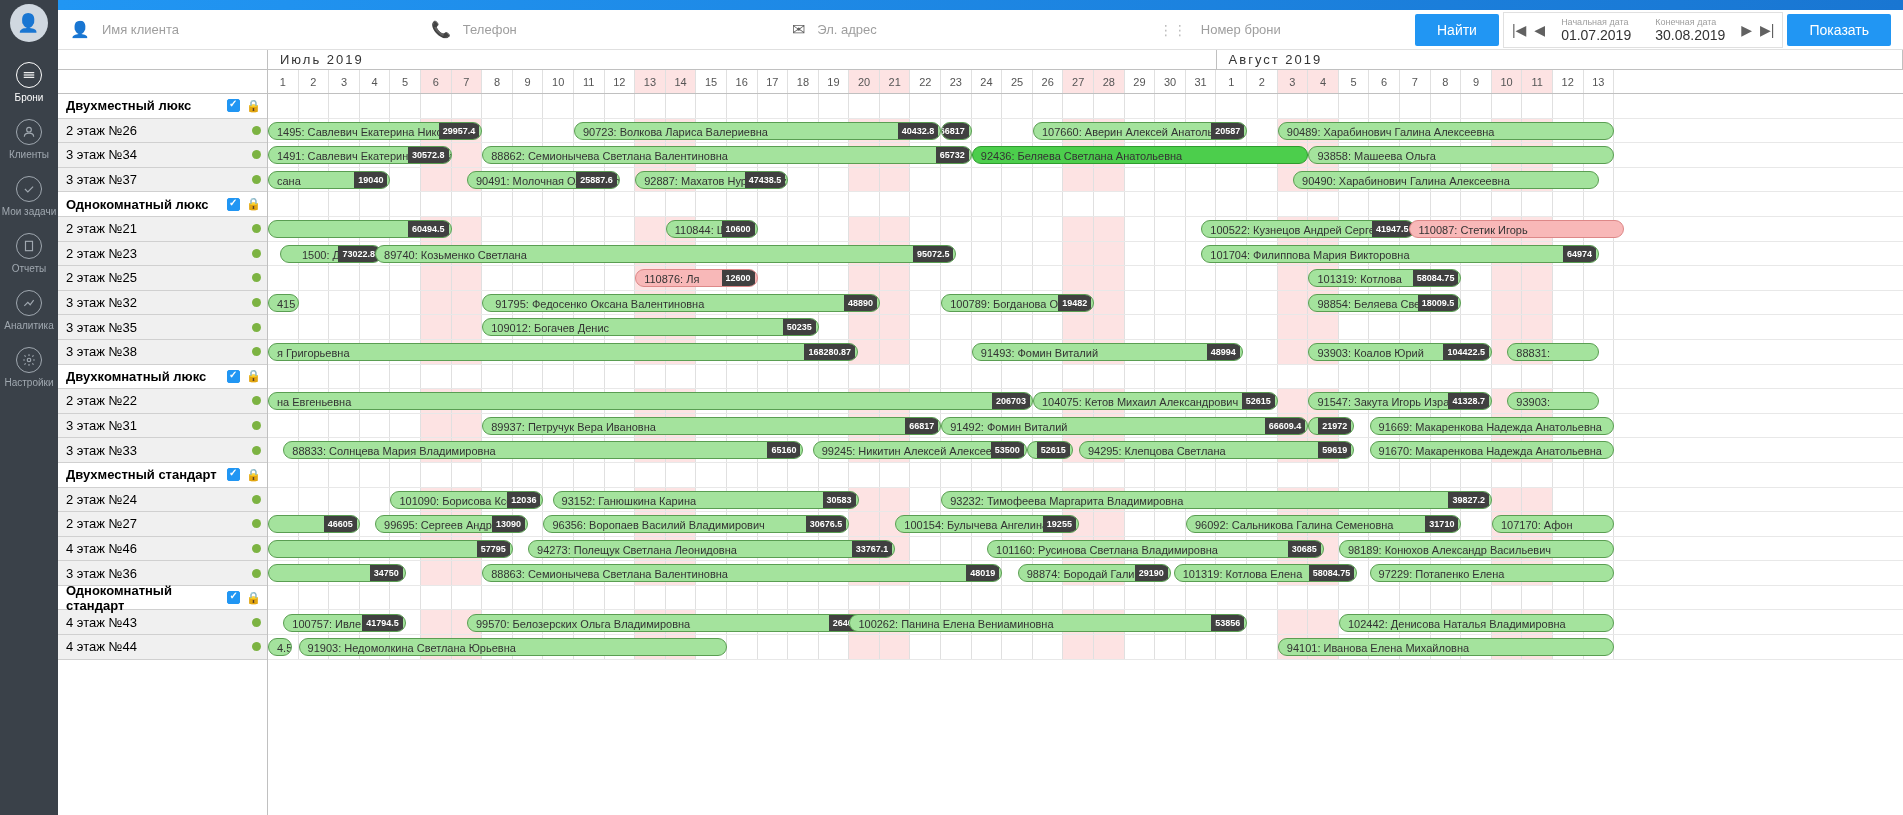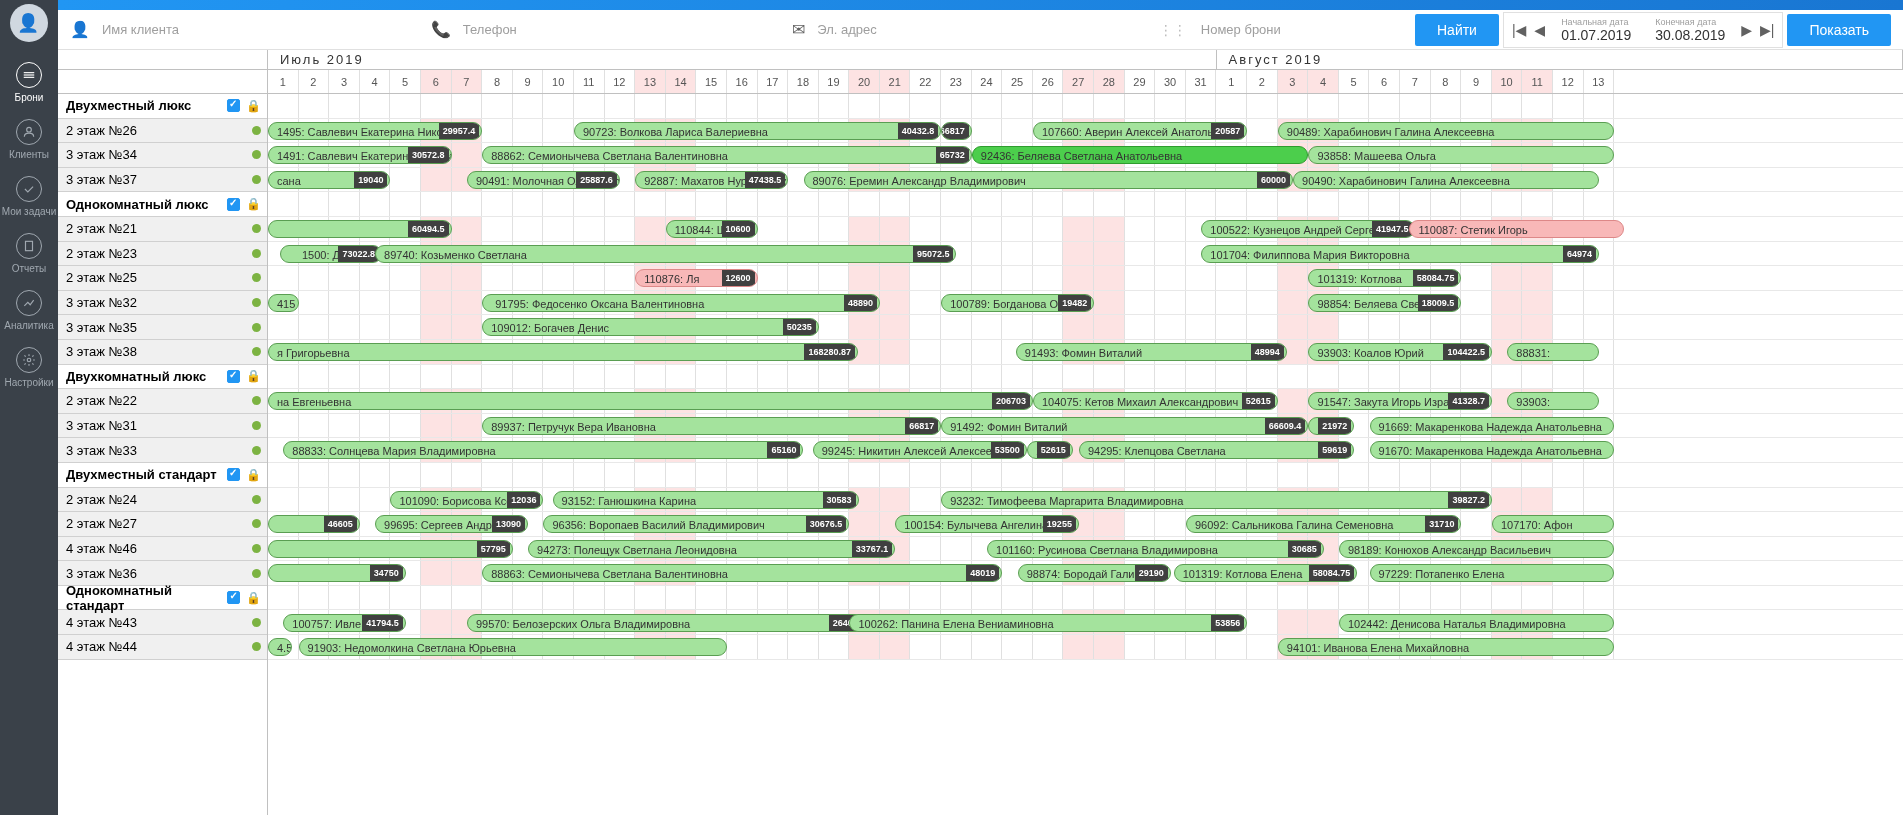--- a/index.html
+++ b/index.html
@@ -1394,40 +1394,39 @@
             <div class="booking bk-green" style="left: 673.2px; width: 30.6px; top: 27.6px;">893<span class="badge">66817</span></div>
             <div class="booking bk-green" style="left: 765px; width: 214.2px; top: 27.6px;">107660: Аверин Алексей Анатольевич<span class="badge">20587</span></div>
             <div class="booking bk-green" style="left: 1009.8px; width: 336.6px; top: 27.6px;">90489: Харабинович Галина Алексеевна</div>
             <div class="booking bk-green" style="left: 0px; width: 183.6px; top: 52.2px;">1491: Савлевич Екатерина Николаевна<span class="badge">30572.8</span></div>
             <div class="booking bk-green" style="left: 214.2px; width: 489.6px; top: 52.2px;">88862: Семионычева Светлана Валентиновна<span class="badge">65732</span></div>
             <div class="booking bk-bgreen" style="left: 703.8px; width: 336.6px; top: 52.2px;">92436: Беляева Светлана Анатольевна</div>
             <div class="booking bk-green" style="left: 1040.4px; width: 306px; top: 52.2px;">93858: Машеева Ольга</div>
             <div class="booking bk-green" style="left: 0px; width: 122.4px; top: 76.8px;">сана<span class="badge">19040</span></div>
             <div class="booking bk-green" style="left: 198.9px; width: 153px; top: 76.8px;">90491: Молочная Ольга Борисовна<span class="badge">25887.6</span></div>
             <div class="booking bk-green" style="left: 367.2px; width: 153px; top: 76.8px;">92887: Махатов Нурлан Бакиевич<span class="badge">47438.5</span></div>
-            <div class="booking bk-green" style="left: 535.5px; width: 489.6px; top: 76.8px;">89076: Еремин Александр Владимирович<span class="badge">60000</span></div>
             <div class="booking bk-green" style="left: 1025.1px; width: 306px; top: 76.8px;">90490: Харабинович Галина Алексеевна</div>
             <div class="booking bk-green" style="left: 0px; width: 183.6px; top: 126px;">
               <span class="badge">60494.5</span>
             </div>
             <div class="booking bk-green" style="left: 397.8px; width: 91.8px; top: 126px;">110844: Шал<span class="badge">10600</span></div>
             <div class="booking bk-green" style="left: 933.3px; width: 214.2px; top: 126px;">100522: Кузнецов Андрей Сергеевич<span class="badge">41947.5</span></div>
             <div class="booking bk-pink" style="left: 1141.38px; width: 214.2px; top: 126px;">110087: Стетик Игорь</div>
             <div class="booking bk-green" style="left: 12px; width: 102px; top: 150.6px; text-align: right;">1500: Долгицер<span class="badge">73022.8</span></div>
             <div class="booking bk-green" style="left: 107.1px; width: 581.4px; top: 150.6px;">89740: Козьменко Светлана<span class="badge">95072.5</span></div>
             <div class="booking bk-green" style="left: 933.3px; width: 397.8px; top: 150.6px;">101704: Филиппова Мария Викторовна<span class="badge">64974</span></div>
             <div class="booking bk-pink" style="left: 367.2px; width: 122.4px; top: 175.2px;">110876: Ля<span class="badge">12600</span></div>
             <div class="booking bk-green" style="left: 1040.4px; width: 153px; top: 175.2px;">101319: Котлова<span class="badge">58084.75</span></div>
             <div class="booking bk-green" style="left: 0px; width: 30.6px; top: 199.8px;">415</div>
             <div class="booking bk-green" style="left: 214.2px; width: 397.8px; top: 199.8px; padding-left: 12px;">91795: Федосенко Оксана Валентиновна<span class="badge">48890</span></div>
             <div class="booking bk-green" style="left: 673.2px; width: 153px; top: 199.8px;">100789: Богданова Оксе<span class="badge">19482</span></div>
             <div class="booking bk-green" style="left: 1040.4px; width: 153px; top: 199.8px;">98854: Беляева Светла<span class="badge">18009.5</span></div>
             <div class="booking bk-green" style="left: 214.2px; width: 336.6px; top: 224.4px;">109012: Богачев Денис<span class="badge">50235</span></div>
             <div class="booking bk-green" style="left: 0px; width: 590px; top: 249px;">я Григорьевна<span class="badge">168280.87</span></div>
-            <div class="booking bk-green" style="left: 703.8px; width: 271px; top: 249px; margin-left: 44px;">91493: Фомин Виталий<span class="badge">48994</span></div>
+            <div class="booking bk-green" style="left: 703.8px; width: 271px; top: 249px;">91493: Фомин Виталий<span class="badge">48994</span></div>
             <div class="booking bk-green" style="left: 1040.4px; width: 183.6px; top: 249px;">93903: Коалов Юрий<span class="badge">104422.5</span></div>
             <div class="booking bk-green" style="left: 1239.3px; width: 91.8px; top: 249px;">88831:</div>
             <div class="booking bk-green" style="left: 0px; width: 765px; top: 298.2px;">на Евгеньевна<span class="badge">206703</span></div>
             <div class="booking bk-green" style="left: 765px; width: 244.8px; top: 298.2px;">104075: Кетов Михаил Александрович<span class="badge">52615</span></div>
             <div class="booking bk-green" style="left: 1040.4px; width: 183.6px; top: 298.2px;">91547: Закута Игорь Израилович<span class="badge">41328.7</span></div>
             <div class="booking bk-green" style="left: 1239.3px; width: 91.8px; top: 298.2px;">93903:</div>
             <div class="booking bk-green" style="left: 214.2px; width: 459px; top: 322.8px;">89937: Петручук Вера Ивановна<span class="badge">66817</span></div>
             <div class="booking bk-green" style="left: 673.2px; width: 367.2px; top: 322.8px;">91492: Фомин Виталий<span class="badge">66609.4</span></div>
             <div class="booking bk-green" style="left: 1040.4px; width: 45.9px; top: 322.8px;">1007<span class="badge">21972</span></div>
             <div class="booking bk-green" style="left: 1101.6px; width: 244.8px; top: 322.8px;">91669: Макаренкова Надежда Анатольевна</div>

